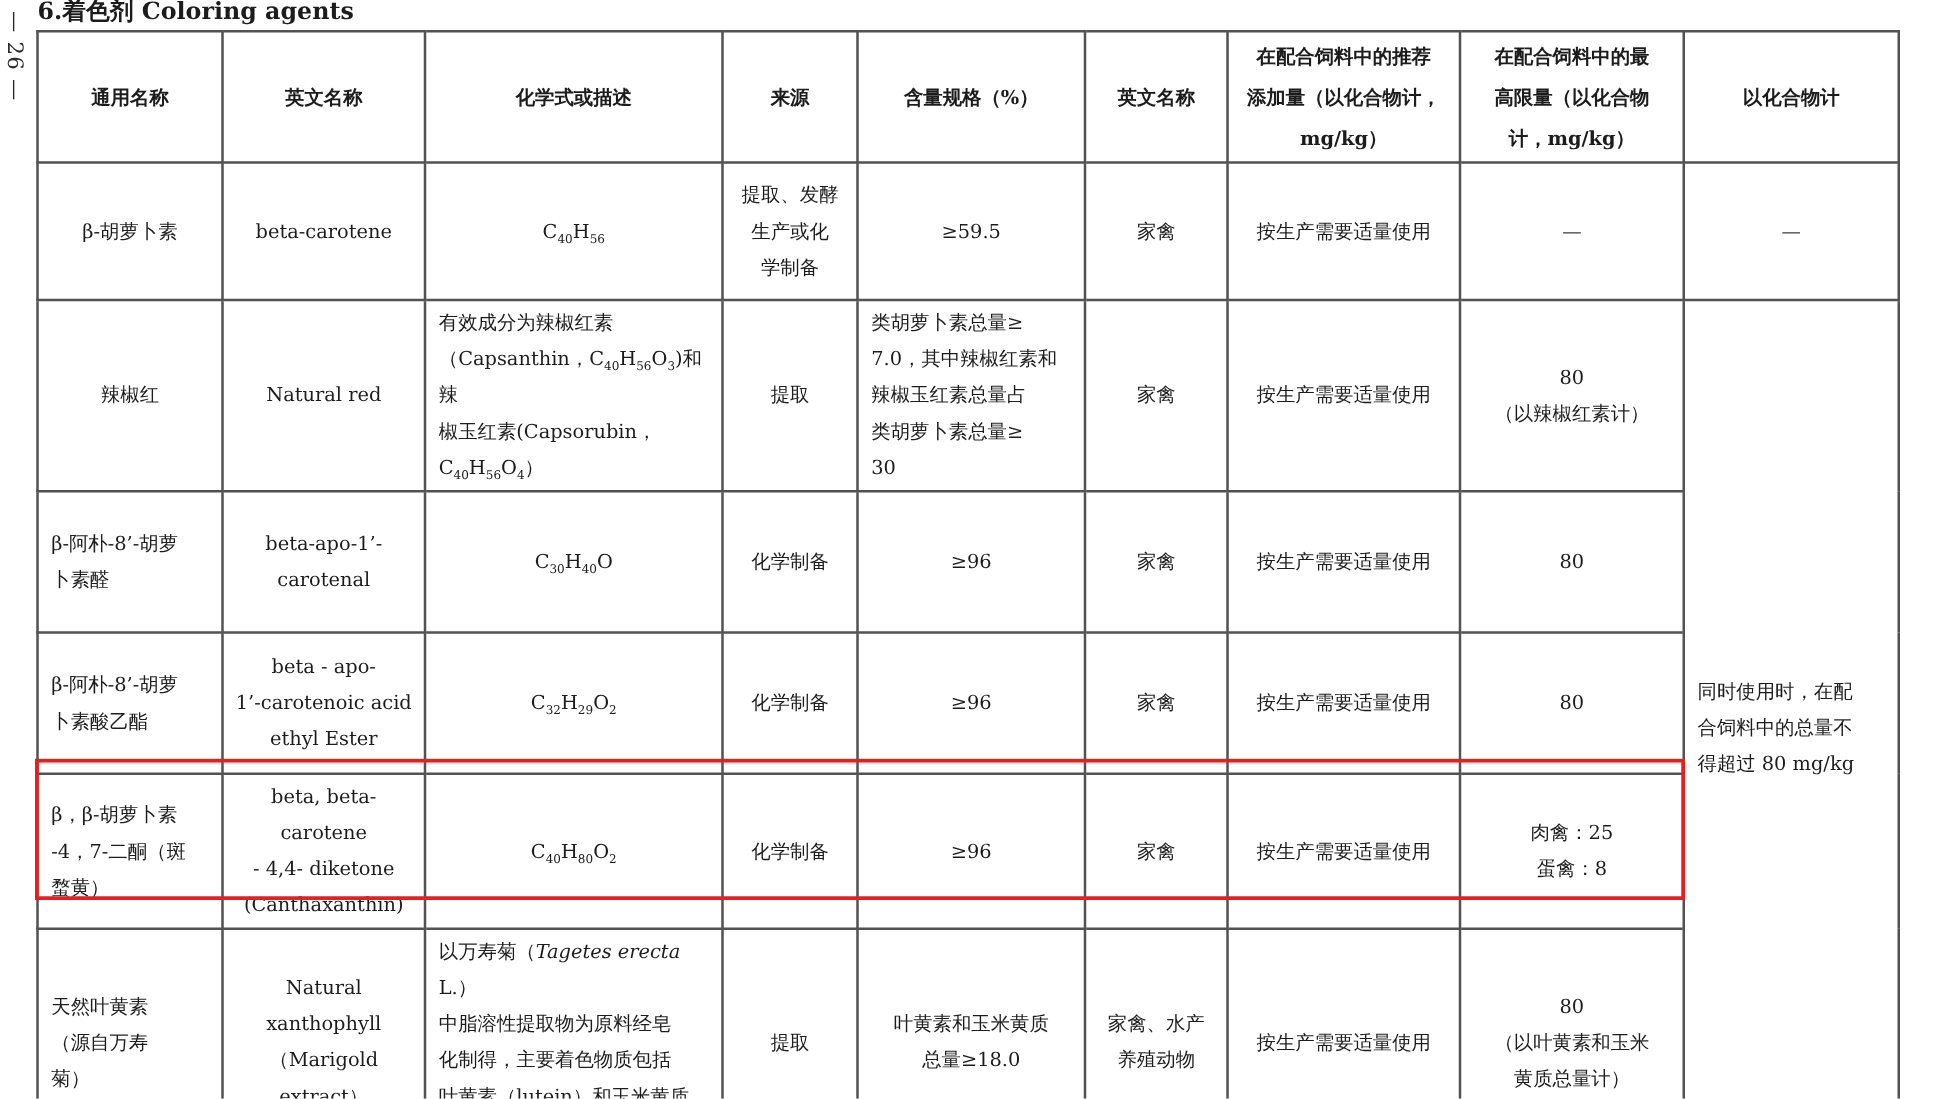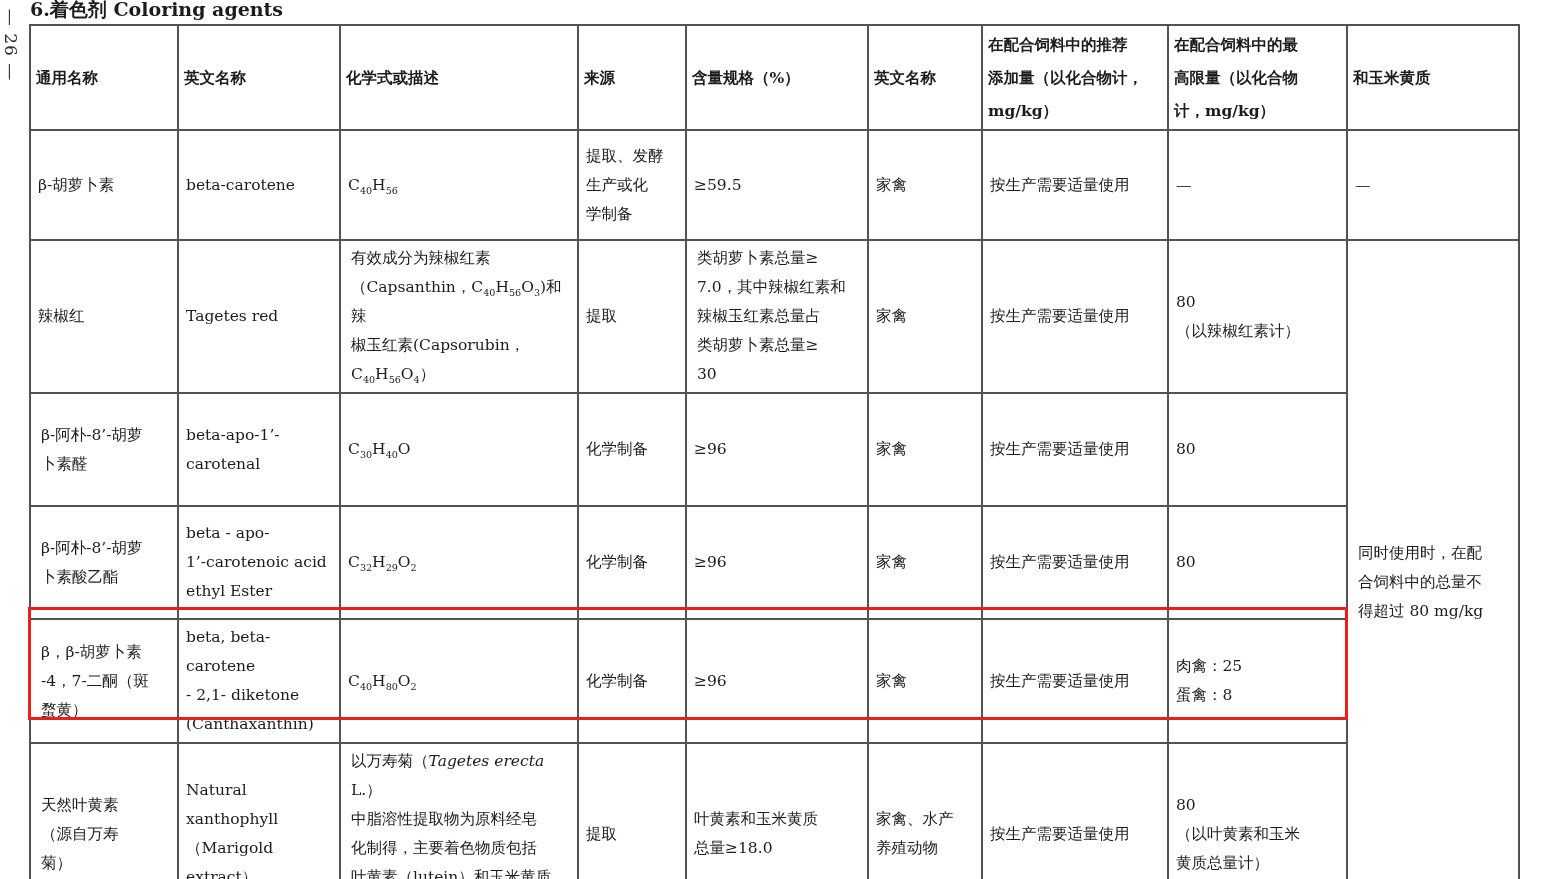--- a/index.html
+++ b/index.html
@@ -36,21 +36,21 @@
   }
   #table-wrap { position: absolute; left: 29px; top: 24px; }
   table.tbl {
     border-collapse: collapse;
     table-layout: fixed;
     width: 1489px;
   }
   .tbl th, .tbl td {
     border: 2px solid #525252;
     vertical-align: middle;
-    text-align: left;
+    text-align: center;
     white-space: pre-line;
     font-size: 15.5px;
     line-height: 29px;
     padding: 3px 7px;
     overflow: hidden;
     box-sizing: border-box;
   }
   .tbl th { font-weight: bold; line-height: 33px; padding: 2px 5px; }
   .tl { text-align: left !important; padding-left: 10px !important; padding-right: 8px !important; }
   tr.hdr  { height: 103px; }
@@ -103,40 +103,40 @@
         <th>化学式或描述</th>
         <th>来源</th>
         <th>含量规格（%）</th>
         <th>英文名称</th>
         <th>在配合饲料中的推荐
 添加量（以化合物计，
 mg/kg）</th>
         <th>在配合饲料中的最
 高限量（以化合物
 计，mg/kg）</th>
-        <th>和玉米黄质</th>
+        <th>以化合物计</th>
       </tr>
 
       <tr class="r0">
         <td>β-胡萝卜素</td>
         <td>beta-carotene</td>
         <td>C<sub>40</sub>H<sub>56</sub></td>
         <td>提取、发酵
 生产或化
 学制备</td>
         <td>≥59.5</td>
         <td>家禽</td>
         <td>按生产需要适量使用</td>
         <td class="dash">—</td>
         <td class="dash">—</td>
       </tr>
 
       <tr class="r1">
         <td>辣椒红</td>
-        <td>Tagetes red</td>
+        <td>Natural red</td>
         <td class="tl">有效成分为辣椒红素
 （Capsanthin，C<sub>40</sub>H<sub>56</sub>O<sub>3</sub>)和辣
 椒玉红素(Capsorubin，
 C<sub>40</sub>H<sub>56</sub>O<sub>4</sub>）</td>
         <td>提取</td>
         <td class="tl">类胡萝卜素总量≥
 7.0，其中辣椒红素和
 辣椒玉红素总量占
 类胡萝卜素总量≥
 30</td>
@@ -174,21 +174,21 @@
         <td>家禽</td>
         <td>按生产需要适量使用</td>
         <td>80</td>
       </tr>
 
       <tr class="r4">
         <td class="tl">β，β-胡萝卜素
 -4，7-二酮（斑
 蝥黄）</td>
         <td>beta, beta- carotene
-- 2,1- diketone
+- 4,4- diketone
 (Canthaxanthin)</td>
         <td>C<sub>40</sub>H<sub>80</sub>O<sub>2</sub></td>
         <td>化学制备</td>
         <td>≥96</td>
         <td>家禽</td>
         <td>按生产需要适量使用</td>
         <td>肉禽：25
 蛋禽：8</td>
       </tr>
 

